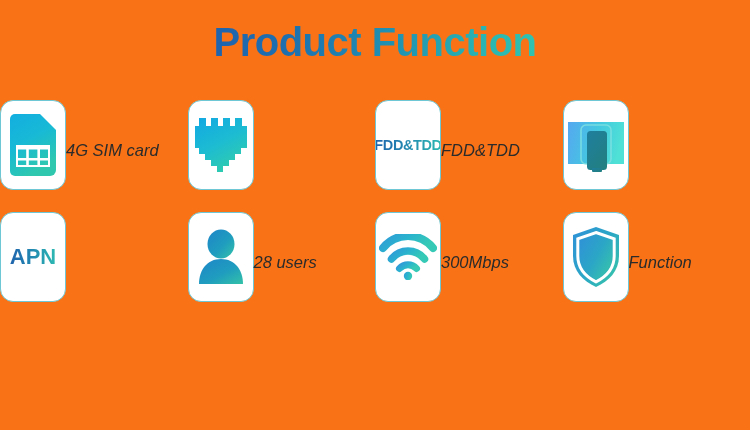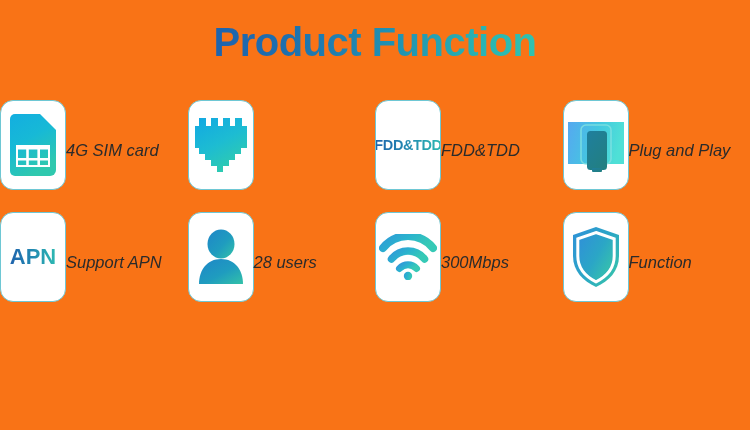--- a/index.html
+++ b/index.html
@@ -183,28 +183,26 @@
             <rect x="0" y="6" width="56" height="42" fill="url(#gPpOuter)"></rect>
 
             <rect x="13" y="9" width="30" height="39" rx="5" fill="none" stroke="#7fe0e0" stroke-width="1.6" opacity="0.85"></rect>
 
             <rect x="19" y="15" width="20" height="39" rx="3.5" fill="url(#gPpDev)"></rect>
 
             <rect x="24" y="52" width="10" height="4" rx="1" fill="url(#gPpDev)"></rect>
           </svg>
         </span>
       </div>
-      <div class="card-label">Plug and Play</div>
     </div>
 
     <div class="cell row-2">
       <div class="card">
         <span class="text-icon apn">APN</span>
       </div>
-      <div class="card-label">Support APN</div>
     </div>
 
     <div class="cell row-2">
       <div class="card">
         <span>
           <svg width="48" height="58" viewBox="0 0 48 58">
             <defs>
               <linearGradient id="gUser" x1="0" y1="0" x2="1" y2="1">
                 <stop offset="0%" stop-color="#1e86c8"></stop>
                 <stop offset="55%" stop-color="#1f9cbf"></stop>

